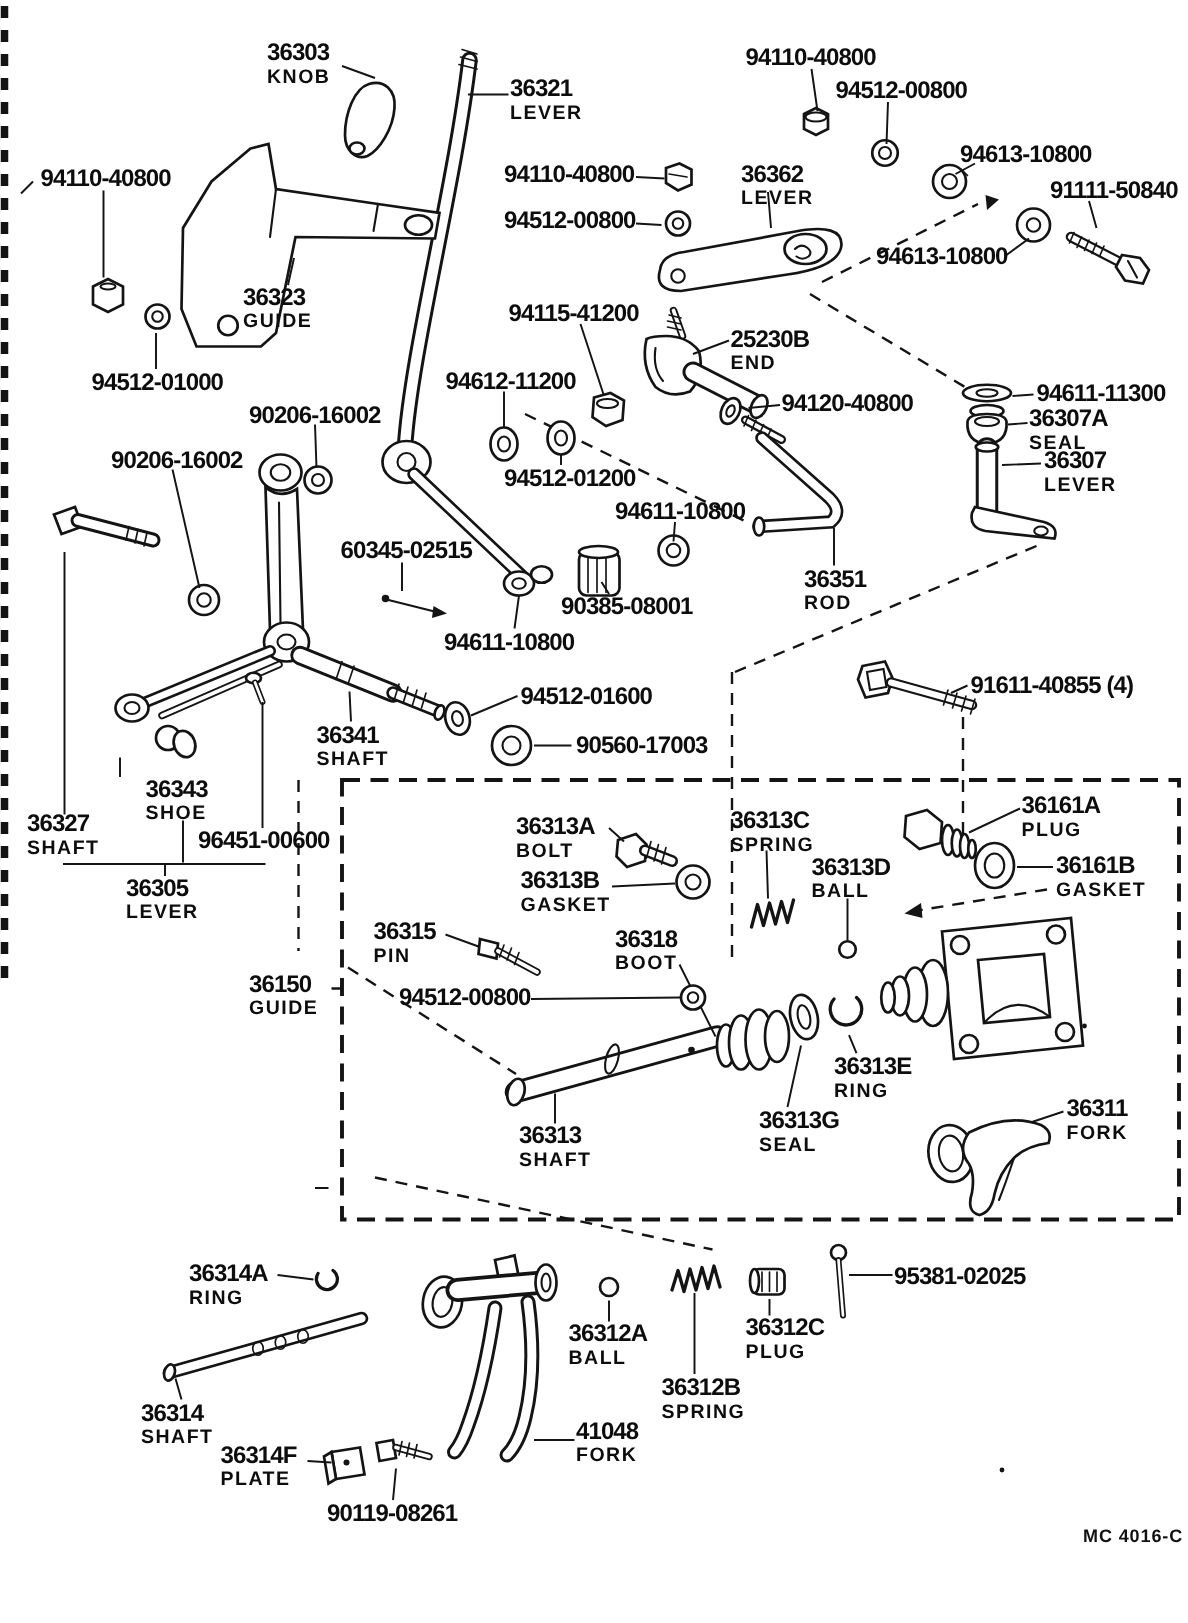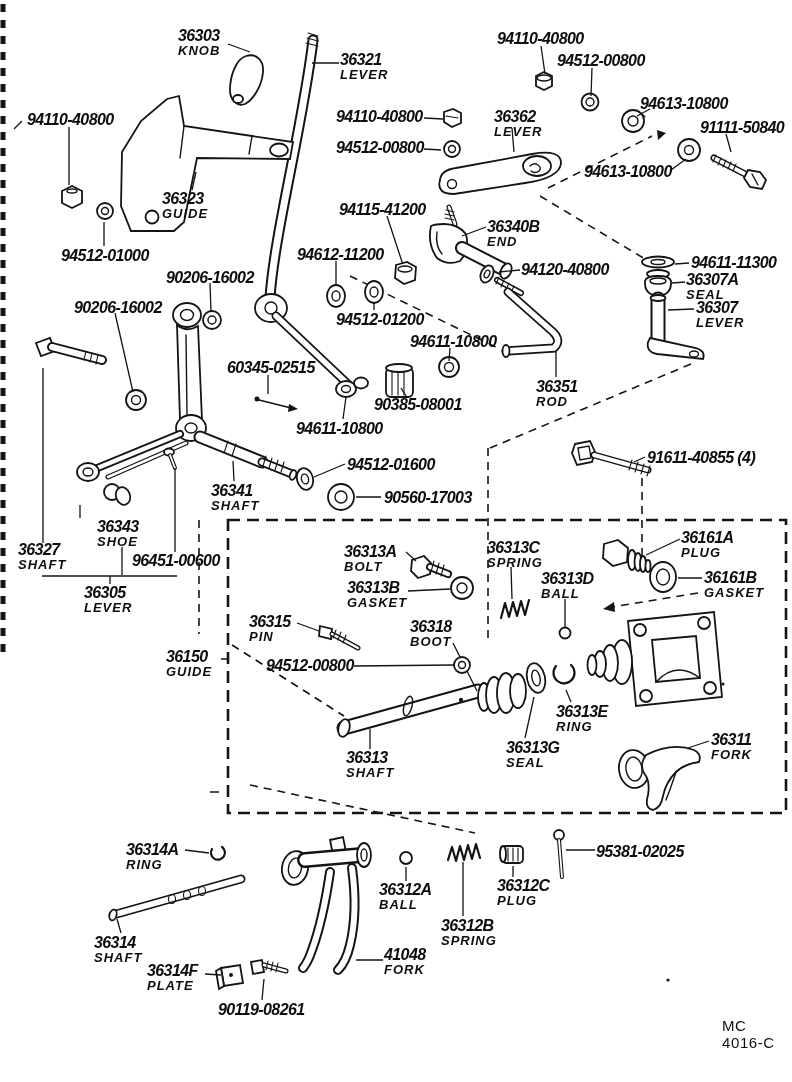--- a/index.html
+++ b/index.html
@@ -3,24 +3,24 @@
 <meta charset="utf-8">
 <style>
   html,body{margin:0;padding:0;background:#e8e8e8;}
   .page{
     position:relative;width:792px;height:1082px;background:#ffffff;
     font-family:"Liberation Sans", sans-serif;color:#111;overflow:hidden;
     margin:0 auto;
   }
   svg{position:absolute;left:0;top:0;}
   .labels{position:absolute;left:0;top:0;width:100%;height:100%;}
-  .part-label{position:absolute;line-height:1.02;white-space:nowrap;color:#0d0d0d;font-style:italic;}
+  .part-label{position:absolute;line-height:1.02;white-space:nowrap;color:#0d0d0d;}
   .num{font-size:16px;font-weight:700;letter-spacing:-0.6px;}
   .cap{font-size:13px;font-weight:700;letter-spacing:1px;margin-top:0px;}
-  .doc-code{position:absolute;left:722px;top:1017px;font-size:15px;font-weight:400;letter-spacing:0.6px;}
+  .doc-code{position:absolute;left:722px;top:1017px;font-size:12px;font-weight:700;letter-spacing:0.6px;}
   
   .ol{fill:#fff;stroke:#141414;stroke-width:1.8;}
   .ln{fill:none;stroke:#141414;stroke-width:1.4;stroke-linecap:round;}
   .l1{fill:none;stroke:#141414;stroke-width:1.1;stroke-linecap:round;}
   .led{fill:none;stroke:#141414;stroke-width:1.3;}
   .tb{fill:none;stroke:#141414;stroke-linecap:round;}
   .tw{fill:none;stroke:#ffffff;stroke-linecap:round;}
   .dsh{fill:none;stroke:#141414;stroke-width:1.6;stroke-dasharray:8 6;}
   .box{fill:none;stroke:#141414;stroke-width:2.6;stroke-dasharray:12 7;}
   .fil{fill:#141414;stroke:none;}
@@ -421,21 +421,21 @@
   <div class="part-label" style="left:166px;top:270px">
         <div class="num">90206-16002</div>
       </div>
   <div class="part-label" style="left:74px;top:300px">
         <div class="num">90206-16002</div>
       </div>
   <div class="part-label" style="left:336px;top:312px">
         <div class="num">94512-01200</div>
       </div>
   <div class="part-label" style="left:487px;top:219px">
-        <div class="num">36340B</div>
+        <div class="num">25230B</div>
         <div class="cap">END</div>
       </div>
   <div class="part-label" style="left:521px;top:262px">
         <div class="num">94120-40800</div>
       </div>
   <div class="part-label" style="left:691px;top:255px">
         <div class="num">94611-11300</div>
       </div>
   <div class="part-label" style="left:686px;top:272px">
         <div class="num">36307A</div>

